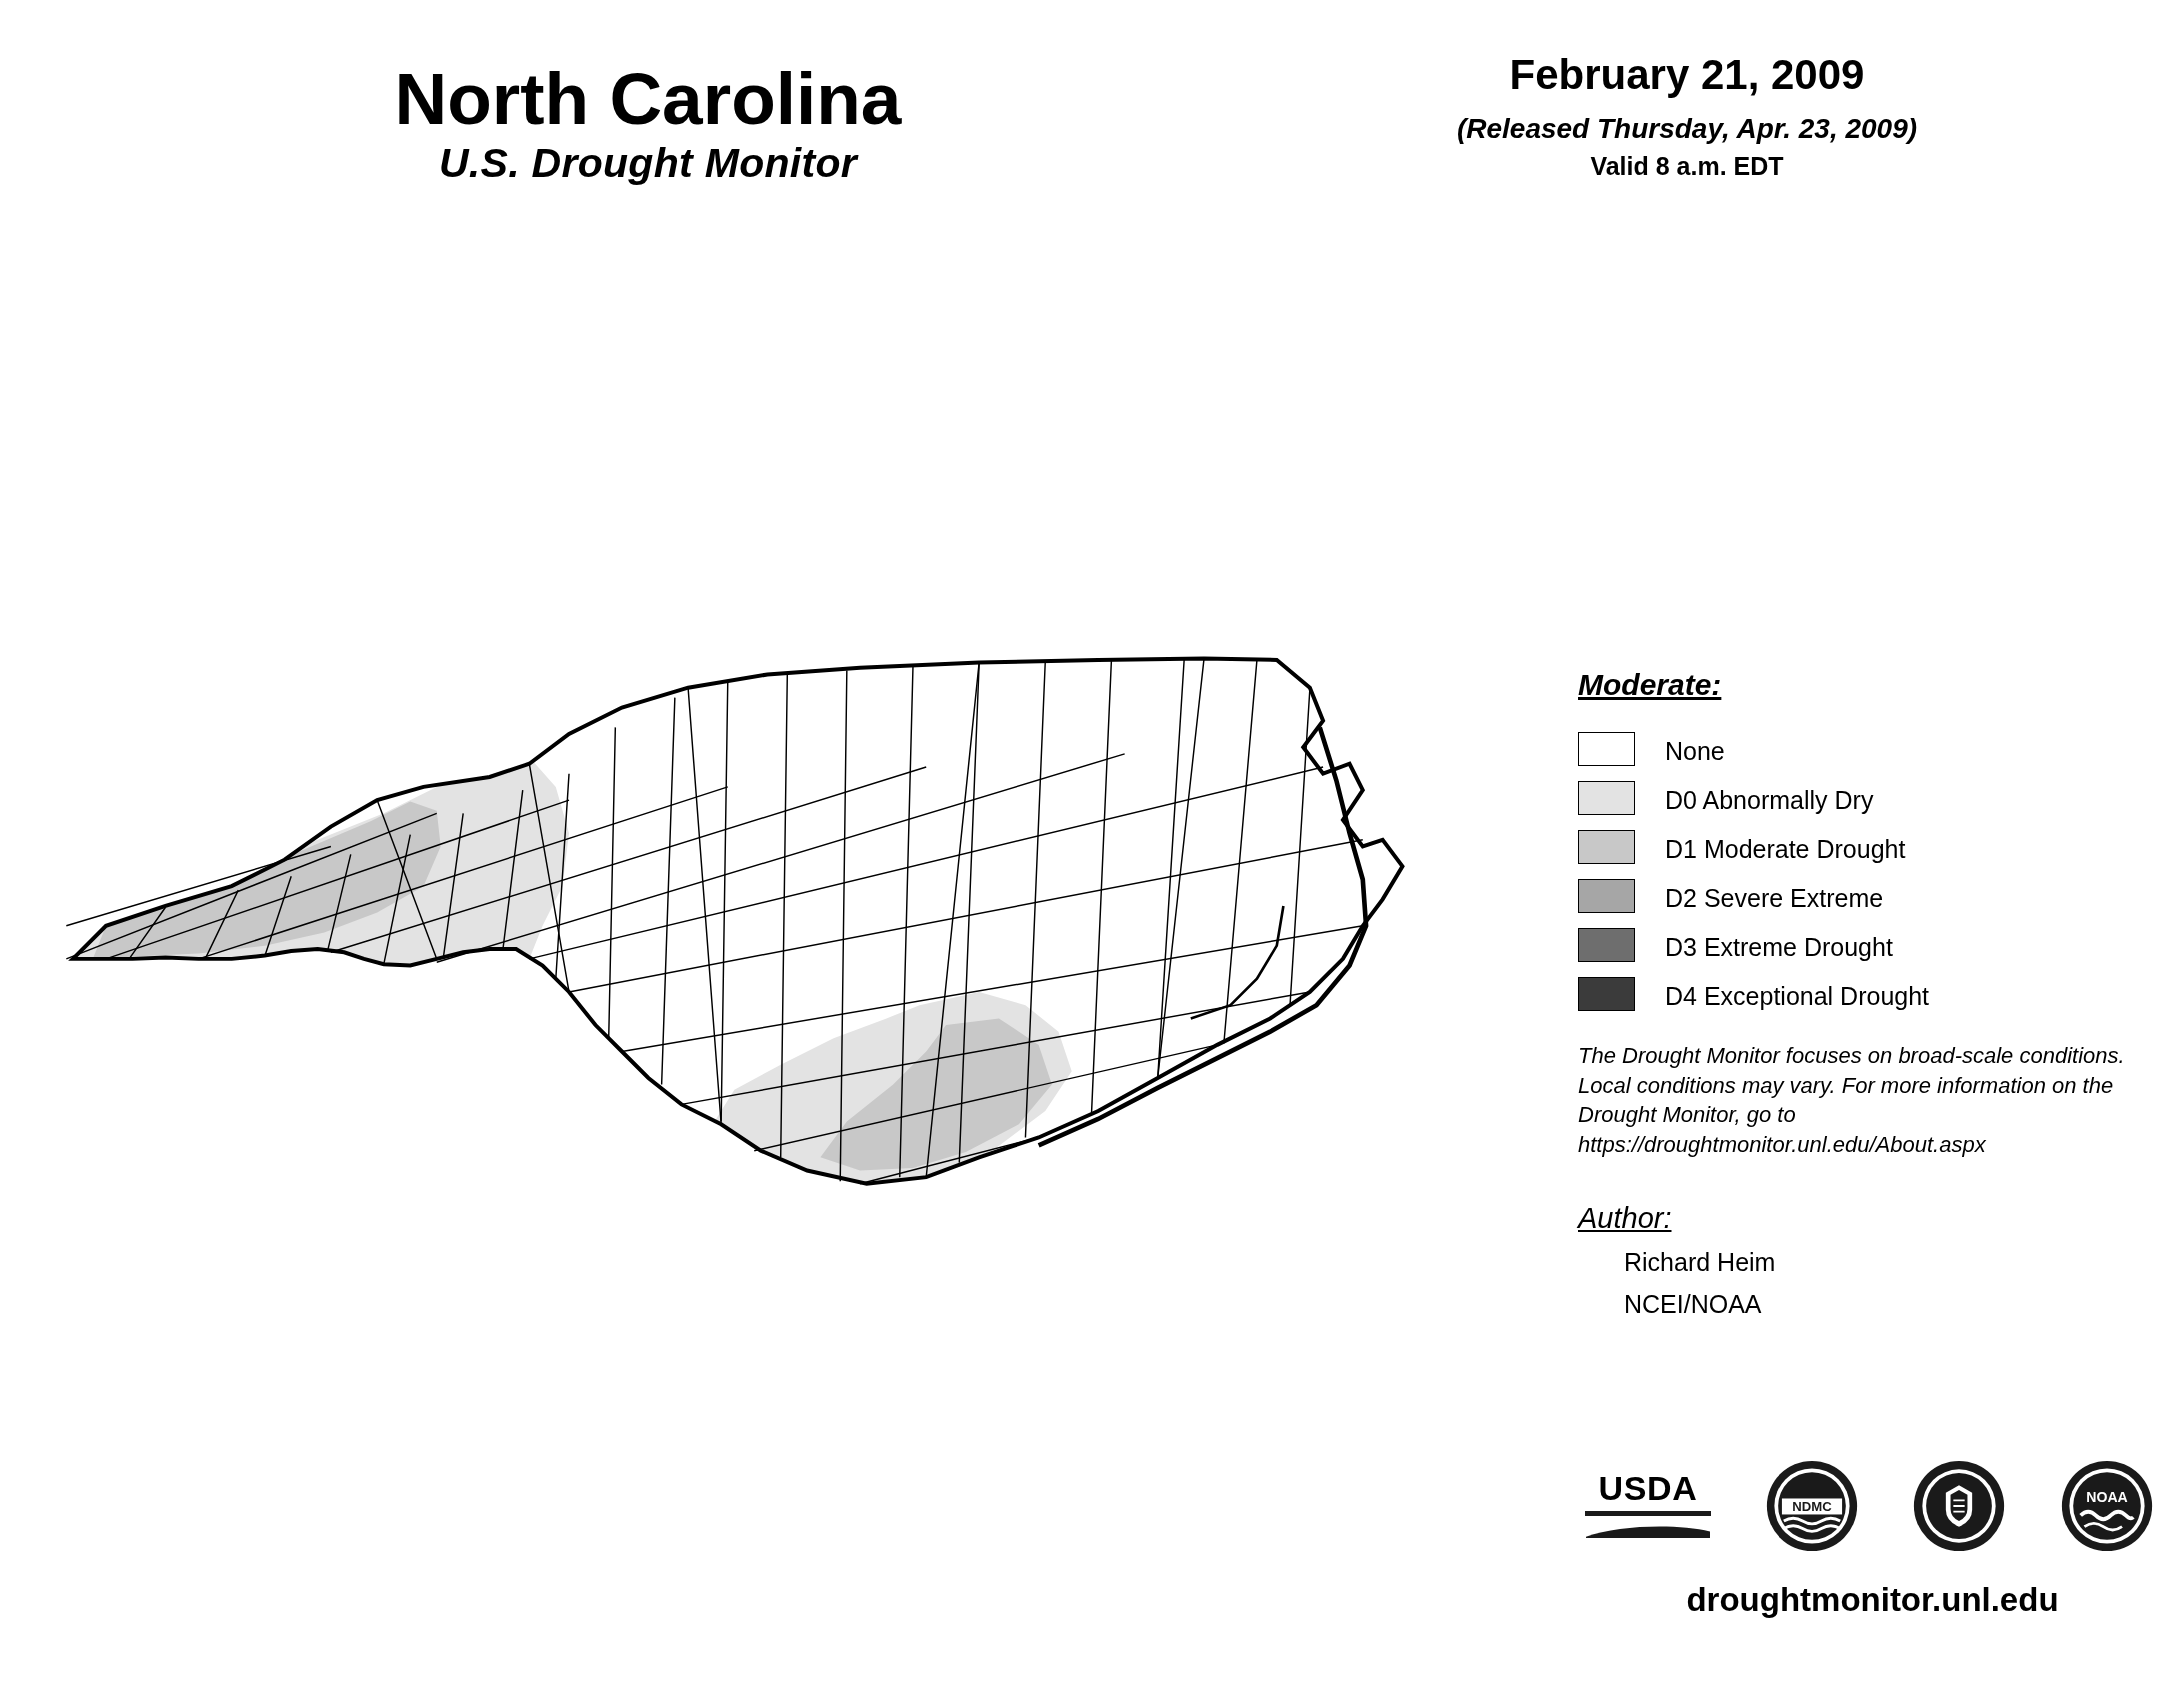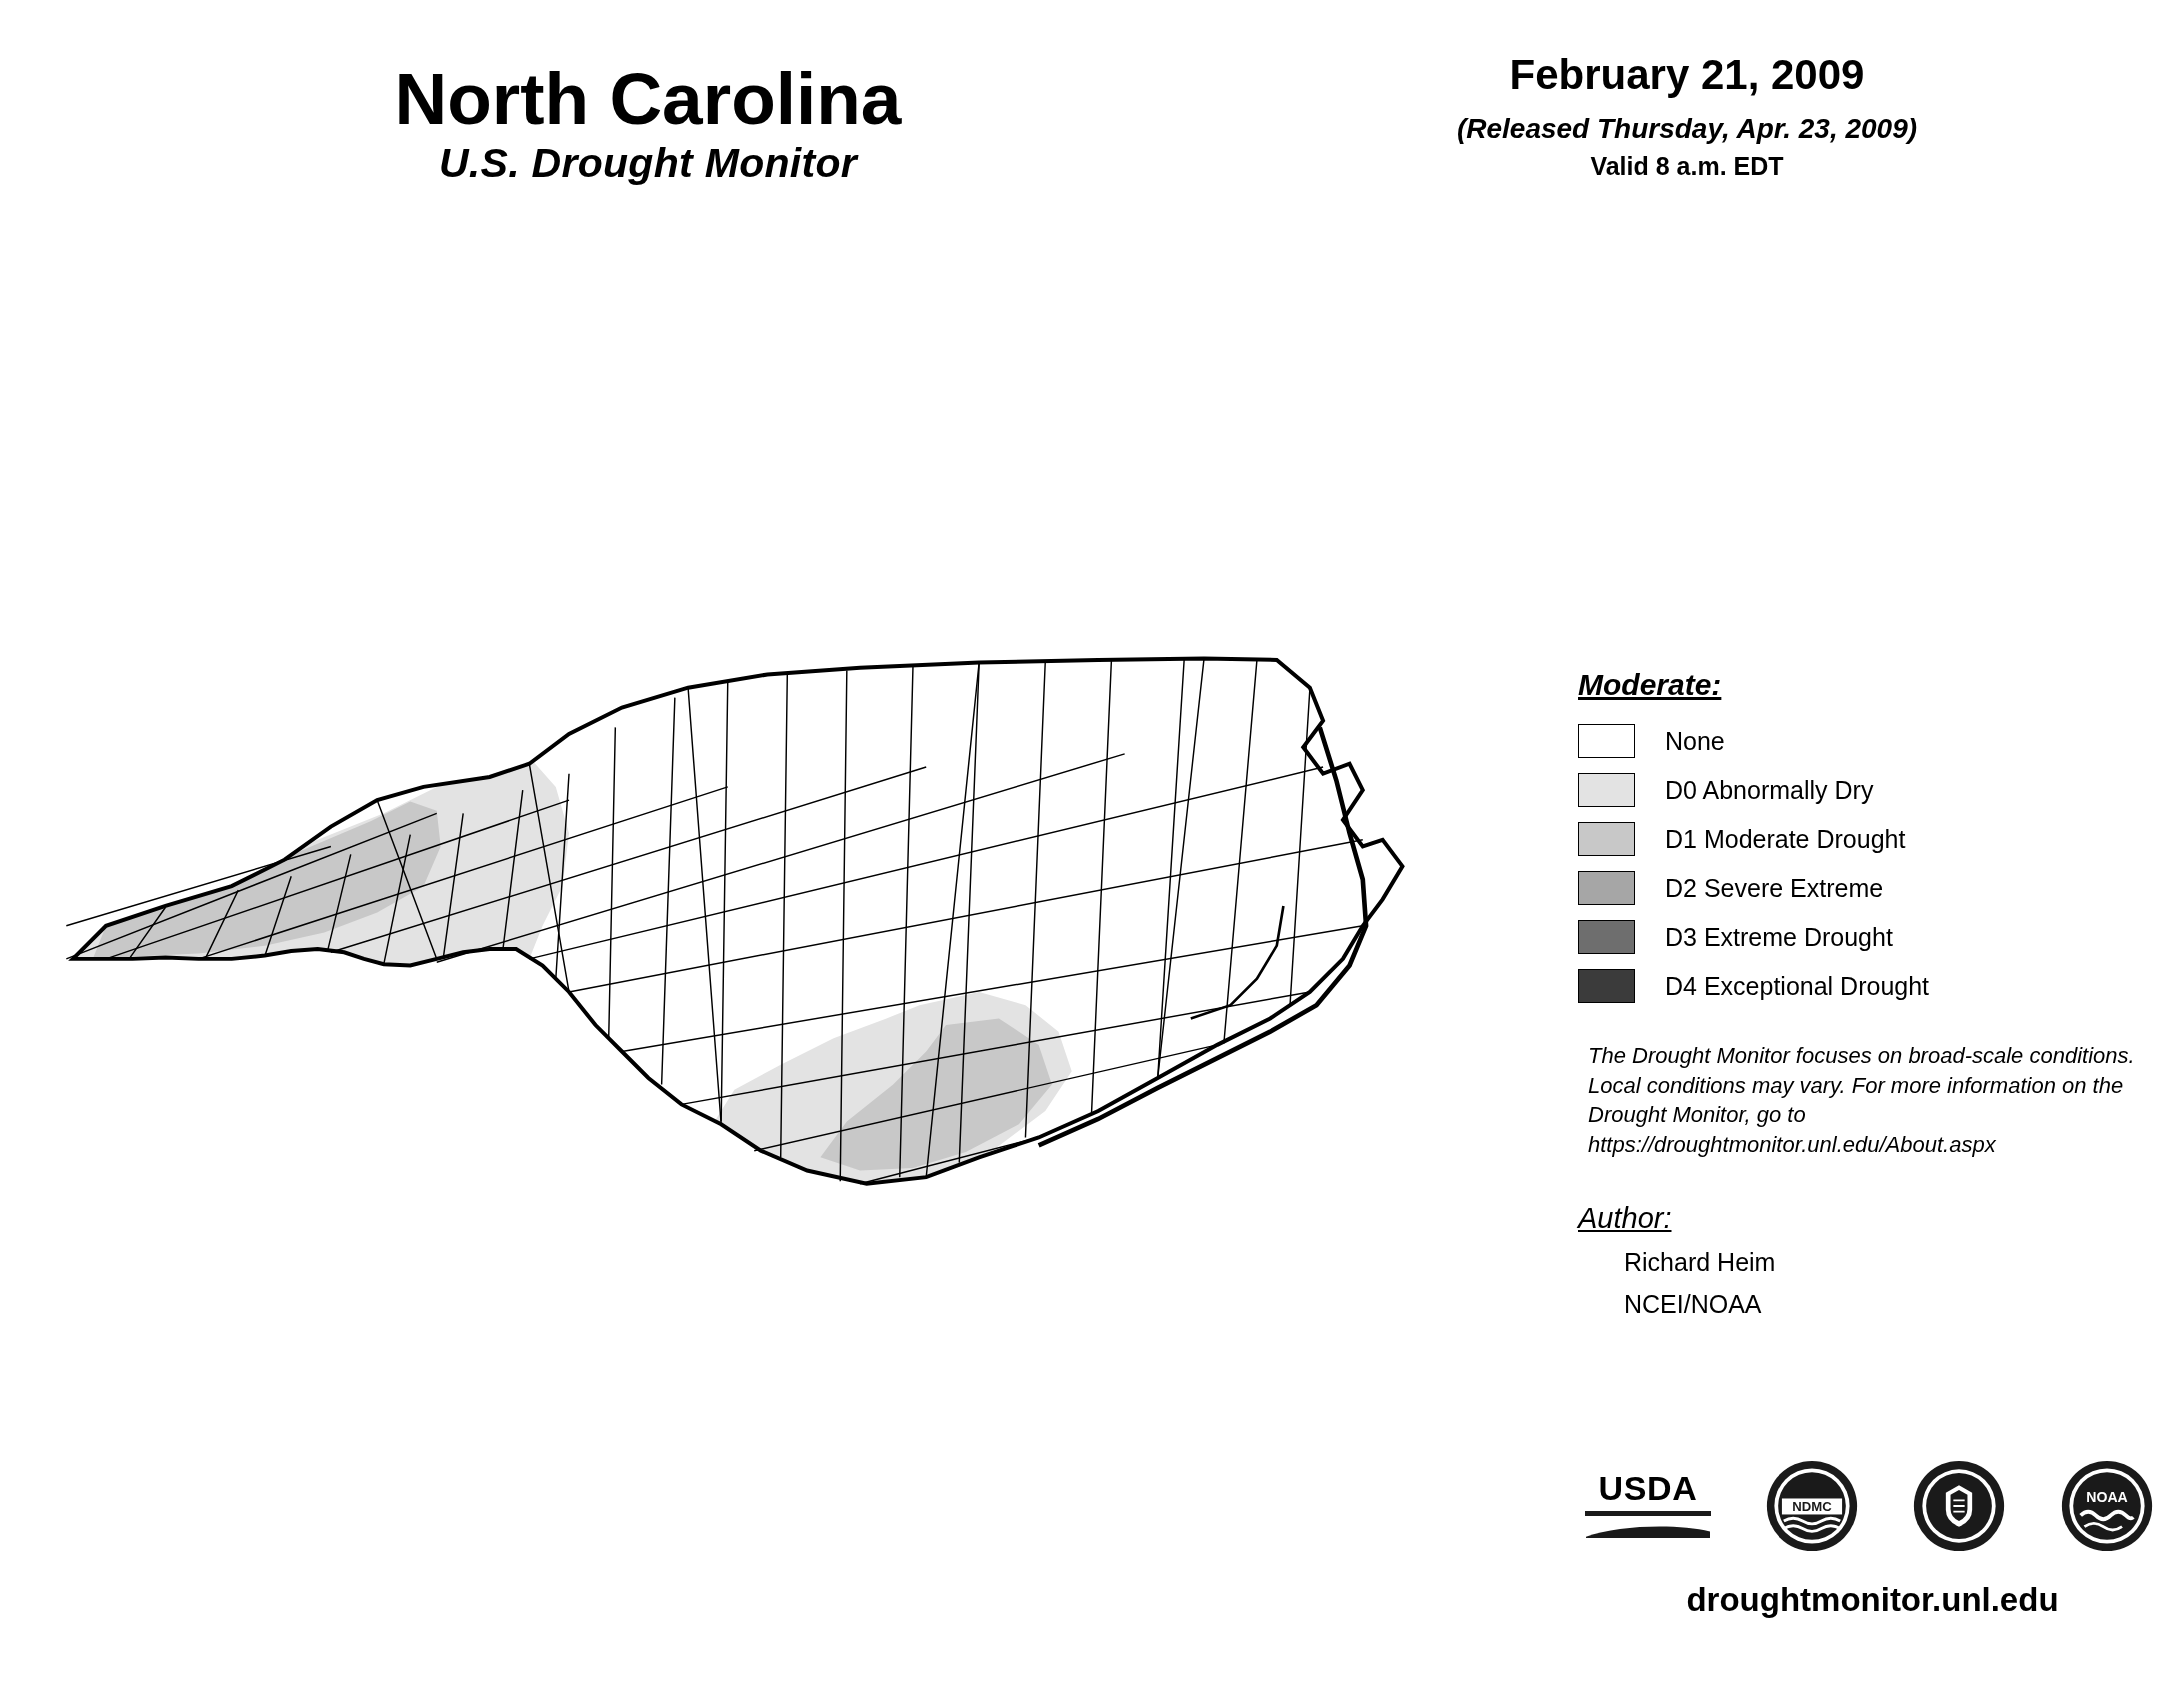--- a/index.html
+++ b/index.html
@@ -87,21 +87,21 @@
   }
   #legend-title {
     font-size: 30px;
     font-style: italic;
     font-weight: bold;
     text-decoration: underline;
     margin-bottom: 14.6px;
   }
   .legend-row {
     display: flex;
-    align-items: center;
+    align-items: flex-end;
     height: 49px;
   }
   .legend-swatch {
     width: 57px;
     height: 34px;
     border: 1.3px solid #000000;
     box-sizing: border-box;
     flex: 0 0 auto;
   }
   .legend-label {
@@ -109,21 +109,20 @@
     margin-left: 30px;
     white-space: nowrap;
   }
 
   #legend-note {
     margin-top: 30px;
     width: 582px;
     font-size: 22px;
     font-style: italic;
     line-height: 1.36;
-    margin-left: 10px;
   }
 
   #author-block {
     margin-top: 42px;
   }
   #author-title {
     font-size: 29px;
     font-style: italic;
     font-weight: normal;
     text-decoration: underline;

